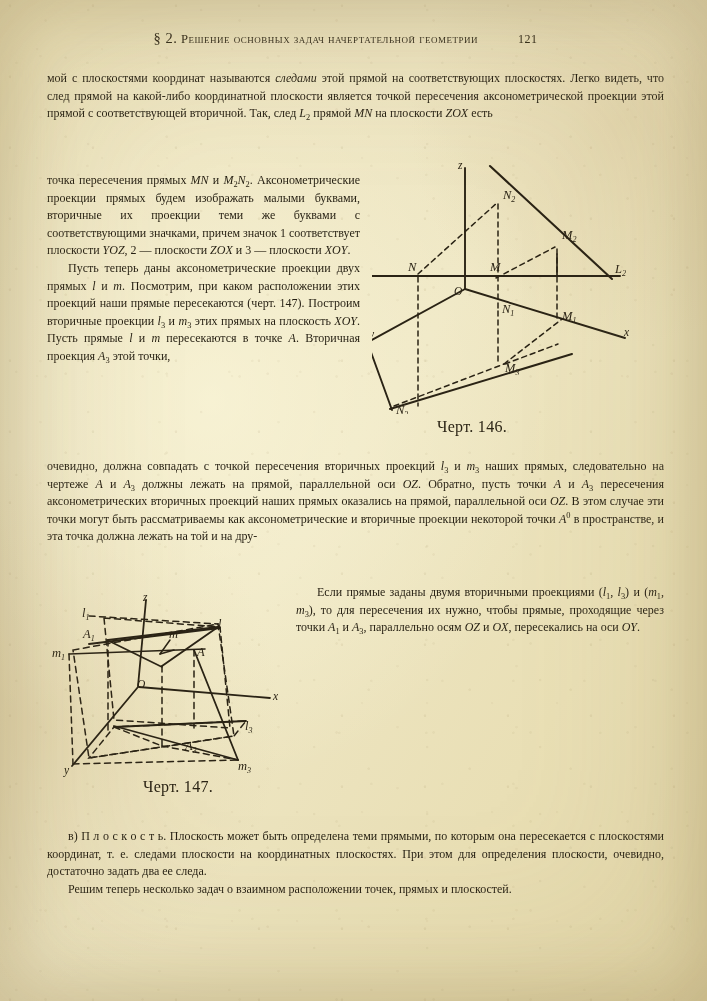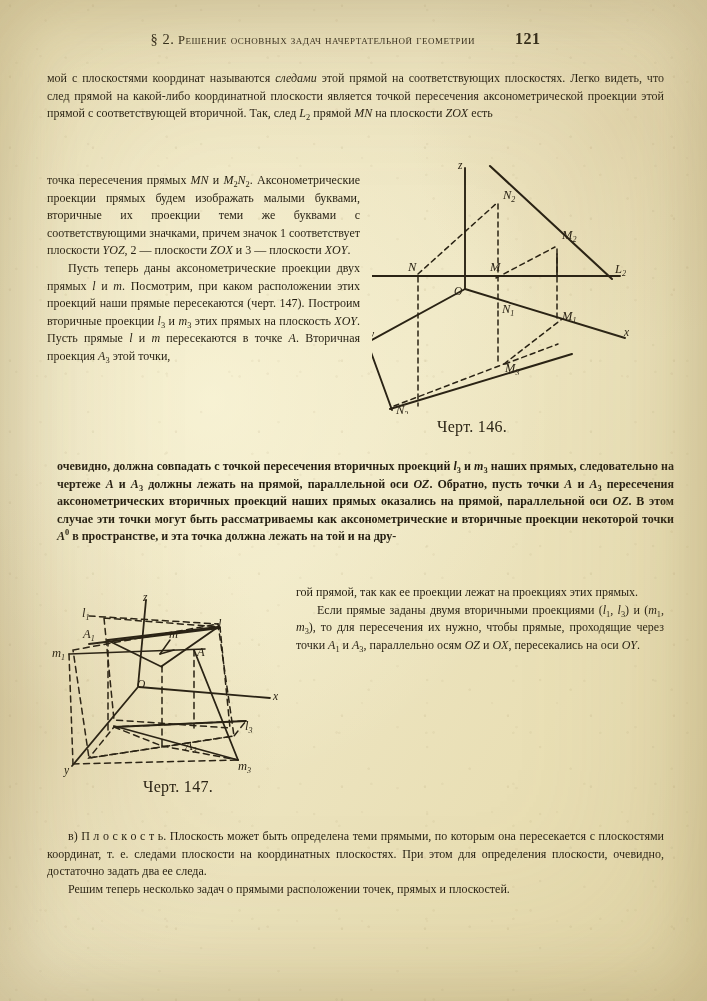--- a/index.html
+++ b/index.html
@@ -62,22 +62,22 @@
   }
   .header .run {
     font-size: 12.6px;
     font-variant: small-caps;
     text-transform: none;
     color: #2d2618;
     white-space: nowrap;
   }
   .header .sect { font-size: 14.5px; }
   .header .pageno {
-    font-size: 16px;
-    font-weight: 700;
+    font-size: 12px;
+    font-weight: 400;
     color: #2b2415;
   }
 
   
   .col {
     position: absolute;
     text-align: justify;
     text-justify: inter-word;
     font-size: 12px;
     line-height: 17.6px;
@@ -86,21 +86,21 @@
   }
   .col p { margin: 0; }
   .col p + p { margin-top: 0px; }
   .ind { text-indent: 21px; }
   i, em { font-style: italic; }
   sub { font-size: .70em; line-height: 0; }
   sup { font-size: .70em; line-height: 0; }
 
   #para-top    { left: 47px; top: 70px;  width: 617px; }
   #col-left-1  { left: 47px; top: 172px; width: 313px; }
-  #para-mid    { left: 57px; top: 458px; width: 617px; font-weight: bold; }
+  #para-mid    { left: 47px; top: 458px; width: 617px; }
   #col-right-1 { left: 296px; top: 584px; width: 368px; }
   #para-bot    { left: 47px; top: 828px; width: 617px; }
 
   
   .figure { position: absolute; }
   .figcap {
     position: absolute;
     width: 100%;
     text-align: center;
     font-size: 16px;
@@ -267,24 +267,23 @@
       <text class="axis" x="231" y="112">x</text>
       <text class="lbl" x="203" y="142">l<tspan class="sub" dy="3">3</tspan></text>
       <text class="lbl" x="143" y="162">A<tspan class="sub" dy="3">3</tspan></text>
       <text class="lbl" x="196" y="182">m<tspan class="sub" dy="3">3</tspan></text>
       <text class="axis" x="22" y="186">y</text>
     </svg>
     <div class="figcap">Черт. 147.</div>
   </div>
 
   <div class="col" id="col-right-1">
-    <p>гой прямой, так как ее проекции лежат на проекциях этих прямых.</p>
     <p class="ind">Если прямые заданы двумя вторичными проекциями (<i>l</i><sub>1</sub>, <i>l</i><sub>3</sub>) и (<i>m</i><sub>1</sub>, <i>m</i><sub>3</sub>), то для пересечения их нужно, чтобы прямые, проходящие через точки <i>A</i><sub>1</sub> и <i>A</i><sub>3</sub>, параллельно осям <i>OZ</i> и <i>OX</i>, пересекались на оси <i>OY</i>.</p>
   </div>
 
   <div class="col" id="para-bot">
     <p class="ind">в) П л о с к о с т ь. Плоскость может быть определена теми прямыми, по которым она пересекается с плоскостями координат, т. е. следами плоскости на координатных плоскостях. При этом для определения плоскости, очевидно, достаточно задать два ее следа.</p>
-    <p class="ind">Решим теперь несколько задач о прямыми расположении точек, прямых и плоскостей.</p>
+    <p class="ind">Решим теперь несколько задач о взаимном расположении точек, прямых и плоскостей.</p>
   </div>
 
   <div id="grain"></div>
   <div id="vignette"></div>
 </div>
 
 </body></html>

